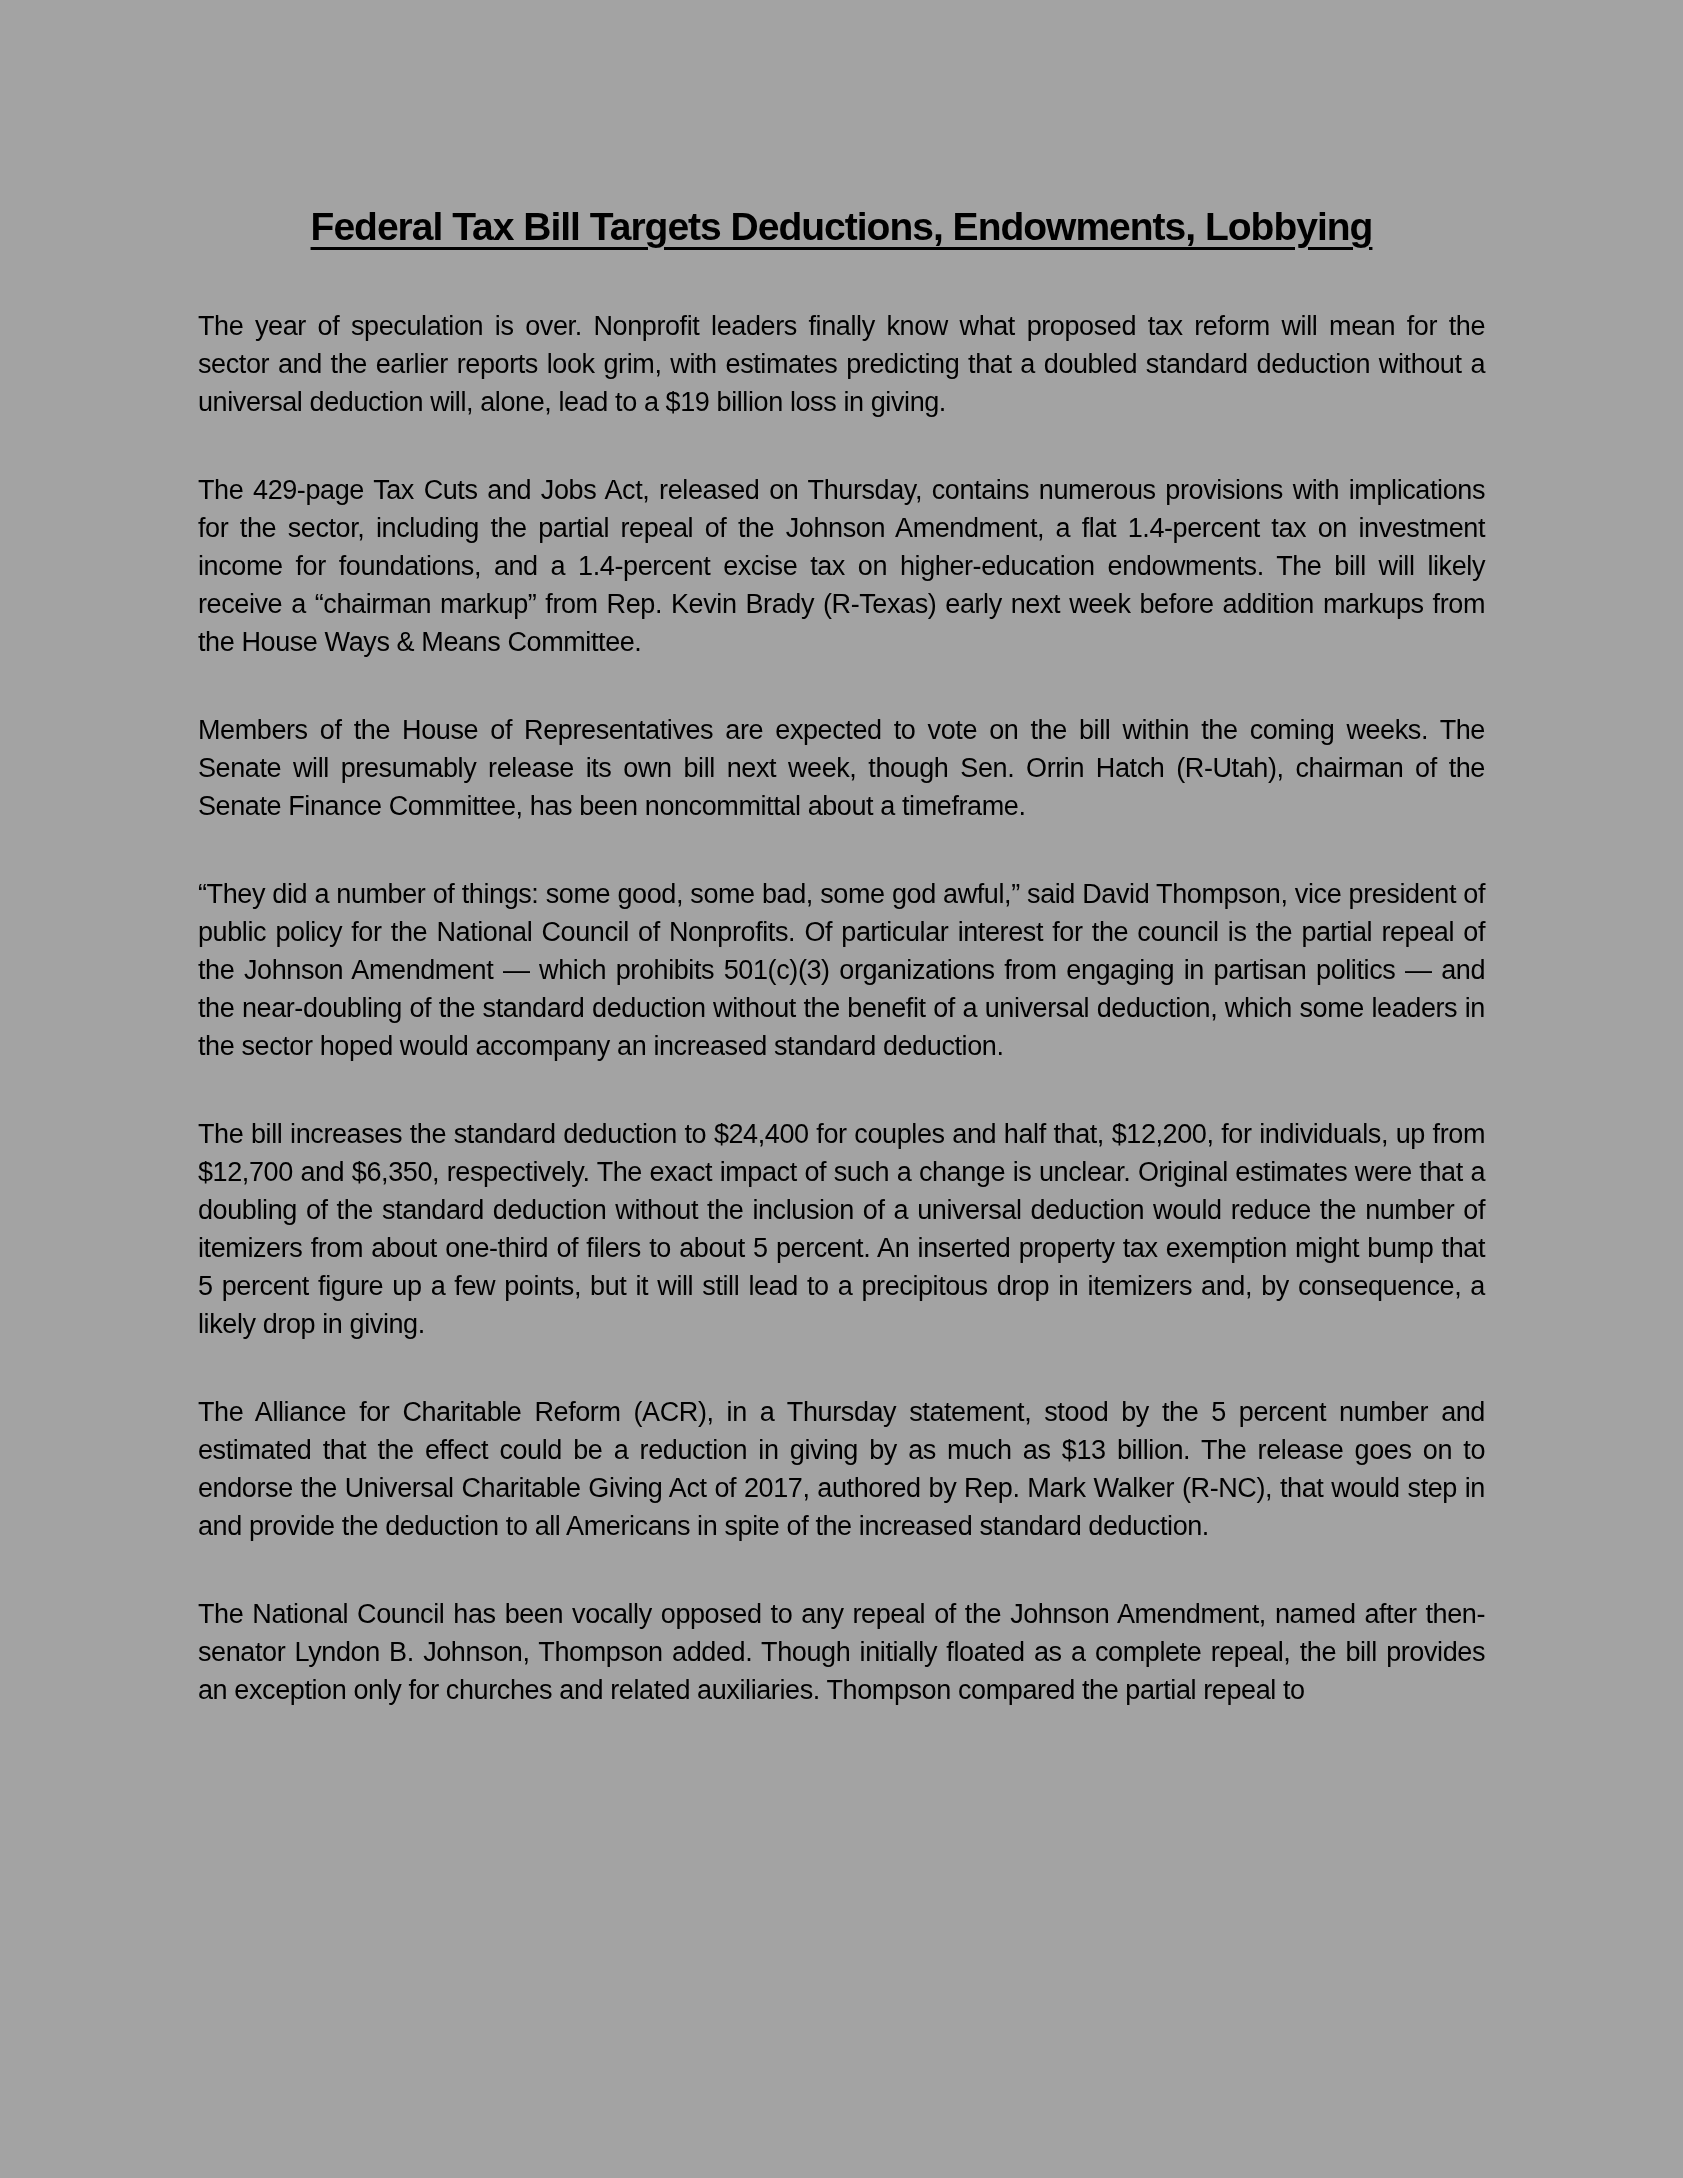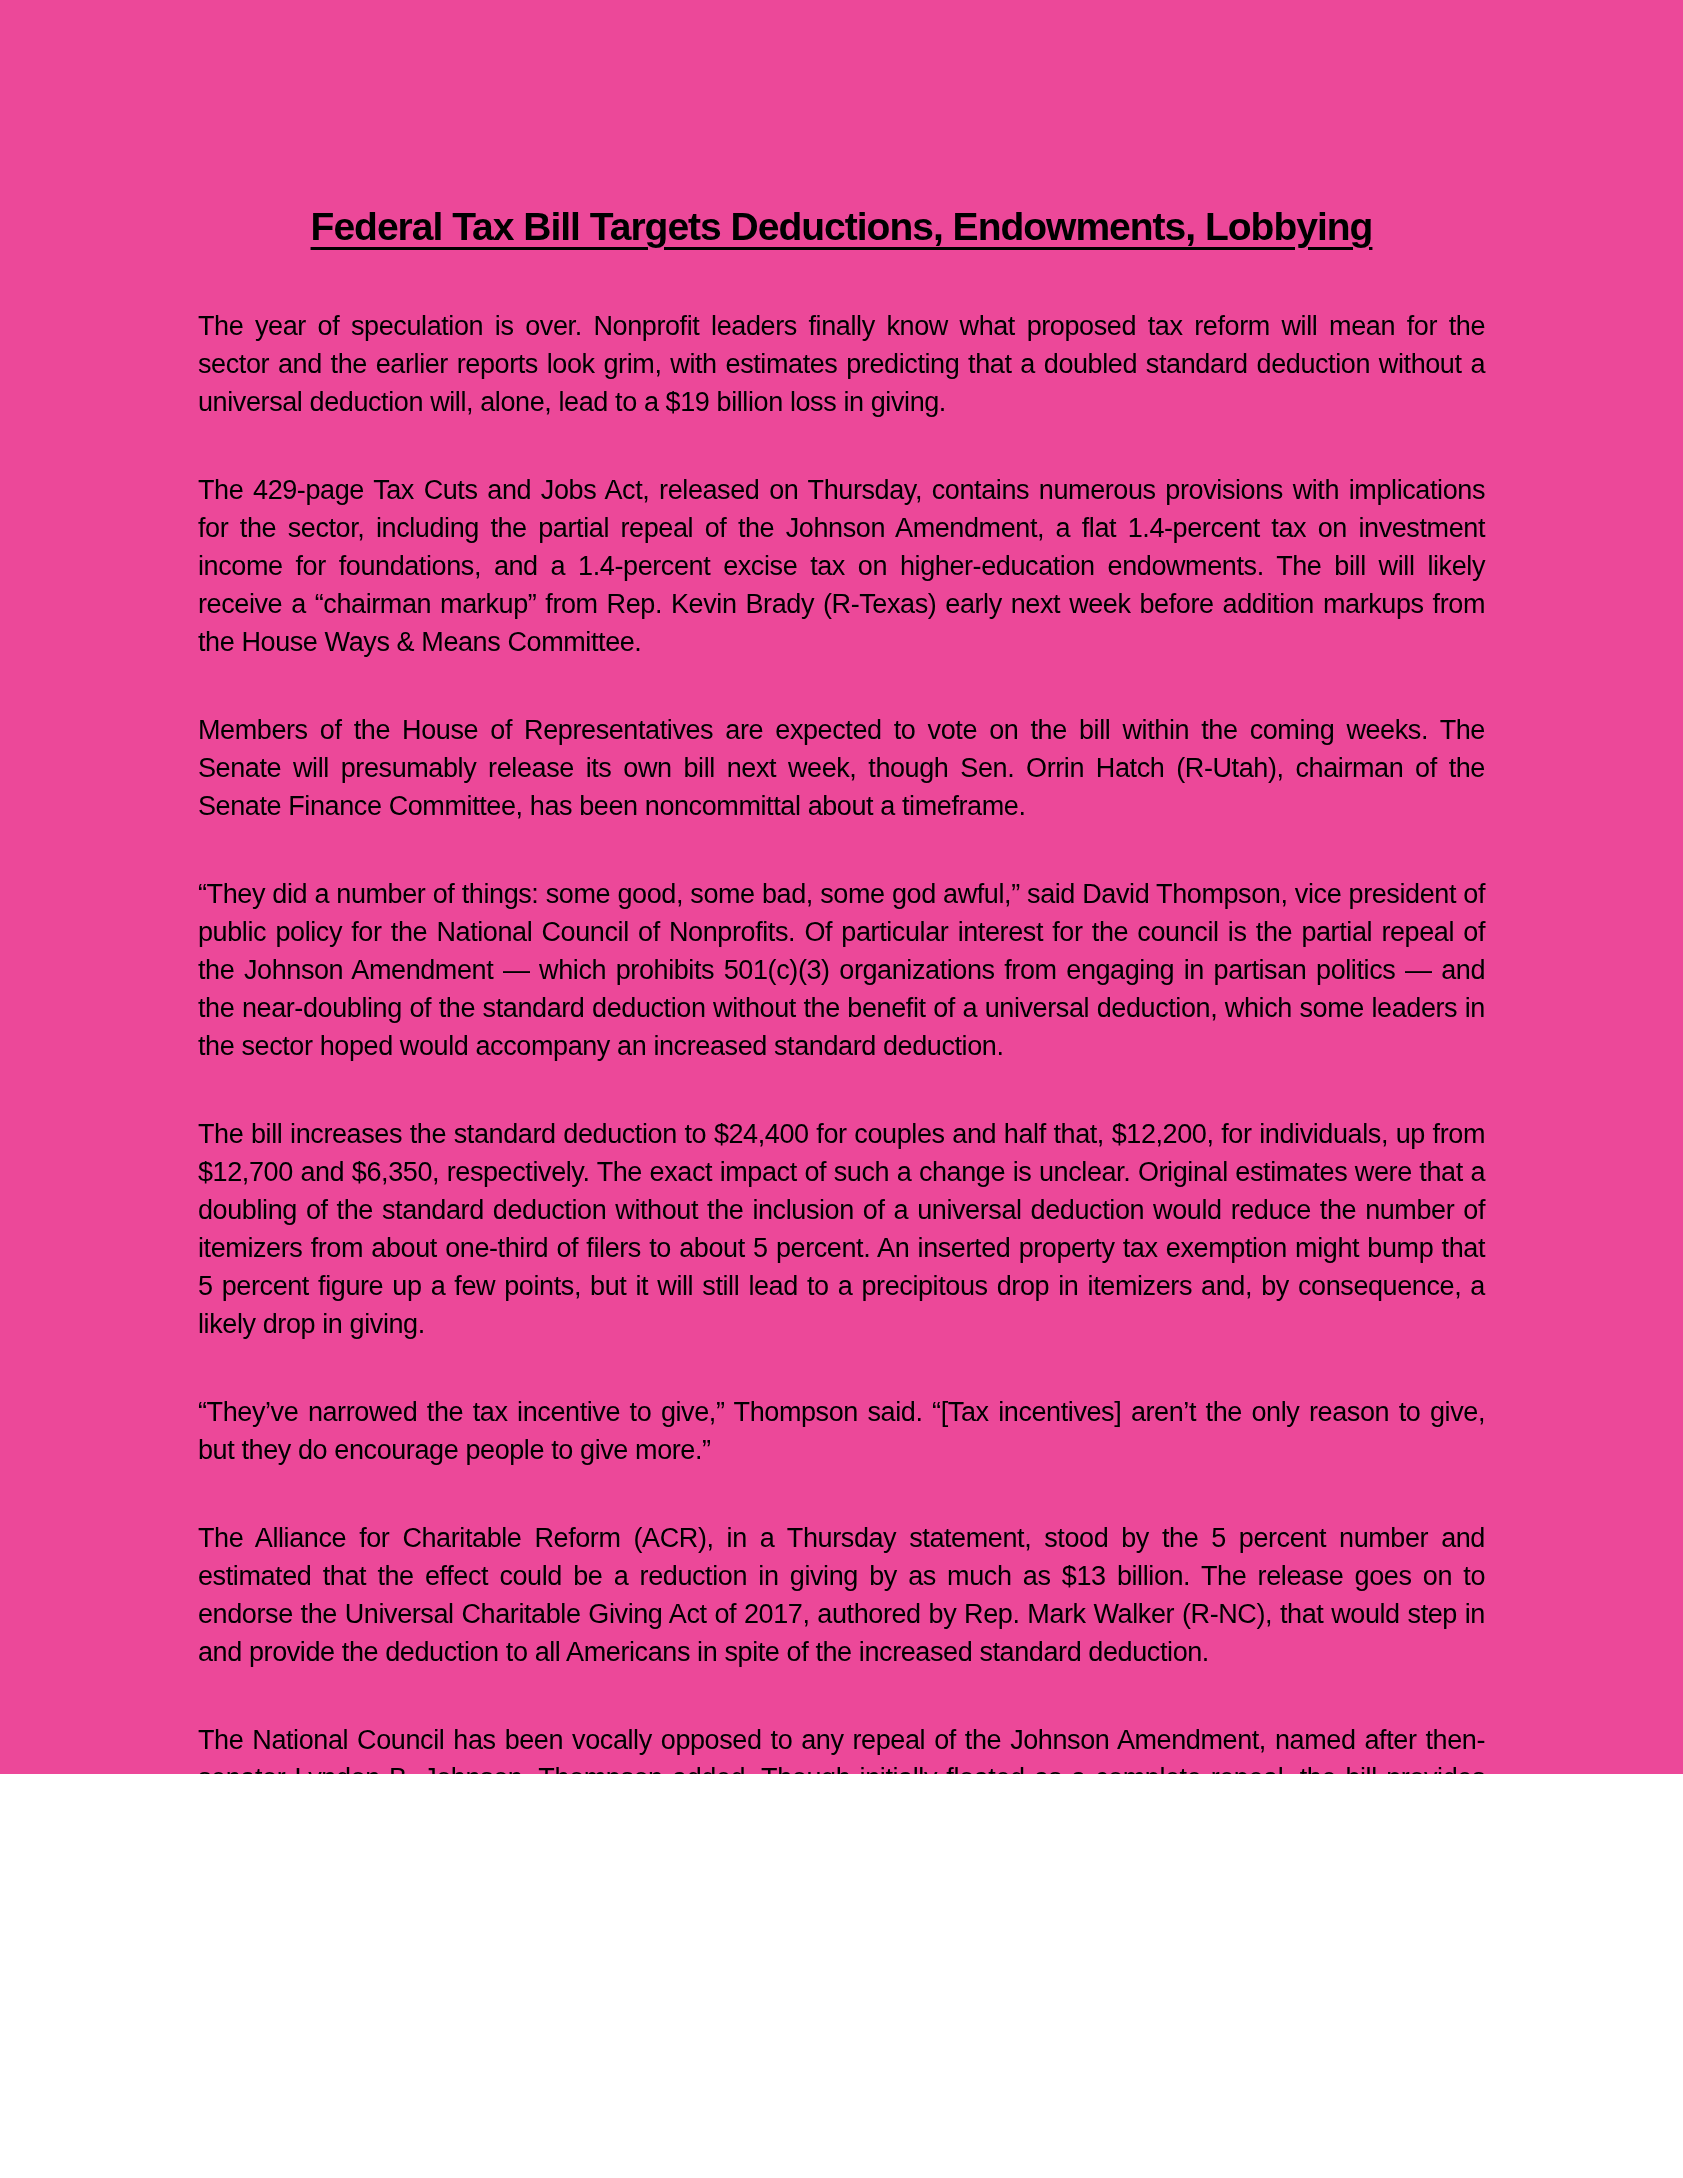--- a/index.html
+++ b/index.html
@@ -3,22 +3,22 @@
 <meta charset="utf-8">
 <style>
   html, body {
     margin: 0;
     padding: 0;
     background: #ffffff;
   }
   .page {
     position: relative;
     width: 1683px;
-    height: 1774px;
-    background: #ec4899;
+    height: 2178px;
+    background: #a3a3a3;
     overflow: hidden;
     font-family: "Liberation Sans", sans-serif;
     color: #000000;
   }
   .content {
     position: absolute;
     left: 198px;
     top: 203px;
     width: 1287px;
   }
@@ -51,18 +51,17 @@
 
 <div class="page">
   <div class="content">
     <h1 class="doc-title">Federal Tax Bill Targets Deductions, Endowments, Lobbying</h1>
 
     <p class="body-para">The year of speculation is over. Nonprofit leaders finally know what proposed tax reform will mean for the sector and the earlier reports look grim, with estimates predicting that a doubled standard deduction without a universal deduction will, alone, lead to a $19 billion loss in giving.</p>
     <p class="body-para">The 429-page Tax Cuts and Jobs Act, released on Thursday, contains numerous provisions with implications for the sector, including the partial repeal of the Johnson Amendment, a flat 1.4-percent tax on investment income for foundations, and a 1.4-percent excise tax on higher-education endowments. The bill will likely receive a “chairman markup” from Rep. Kevin Brady (R-Texas) early next week before addition markups from the House Ways &amp; Means Committee.</p>
     <p class="body-para">Members of the House of Representatives are expected to vote on the bill within the coming weeks. The Senate will presumably release its own bill next week, though Sen. Orrin Hatch (R-Utah), chairman of the Senate Finance Committee, has been noncommittal about a timeframe.</p>
     <p class="body-para">“They did a number of things: some good, some bad, some god awful,” said David Thompson, vice president of public policy for the National Council of Nonprofits. Of particular interest for the council is the partial repeal of the Johnson Amendment — which prohibits 501(c)(3) organizations from engaging in partisan politics — and the near-doubling of the standard deduction without the benefit of a universal deduction, which some leaders in the sector hoped would accompany an increased standard deduction.</p>
     <p class="body-para">The bill increases the standard deduction to $24,400 for couples and half that, $12,200, for individuals, up from $12,700 and $6,350, respectively. The exact impact of such a change is unclear. Original estimates were that a doubling of the standard deduction without the inclusion of a universal deduction would reduce the number of itemizers from about one-third of filers to about 5 percent. An inserted property tax exemption might bump that 5 percent figure up a few points, but it will still lead to a precipitous drop in itemizers and, by consequence, a likely drop in giving.</p>
-    <p class="body-para">“They’ve narrowed the tax incentive to give,” Thompson said. “[Tax incentives] aren’t the only reason to give, but they do encourage people to give more.”</p>
     <p class="body-para">The Alliance for Charitable Reform (ACR), in a Thursday statement, stood by the 5 percent number and estimated that the effect could be a reduction in giving by as much as $13 billion. The release goes on to endorse the Universal Charitable Giving Act of 2017, authored by Rep. Mark Walker (R-NC), that would step in and provide the deduction to all Americans in spite of the increased standard deduction.</p>
     <p class="body-para">The National Council has been vocally opposed to any repeal of the Johnson Amendment, named after then-senator Lyndon B. Johnson, Thompson added. Though initially floated as a complete repeal, the bill provides an exception only for churches and related auxiliaries. Thompson compared the partial repeal to</p>
   </div>
 </div>
 
 
 </body></html>

